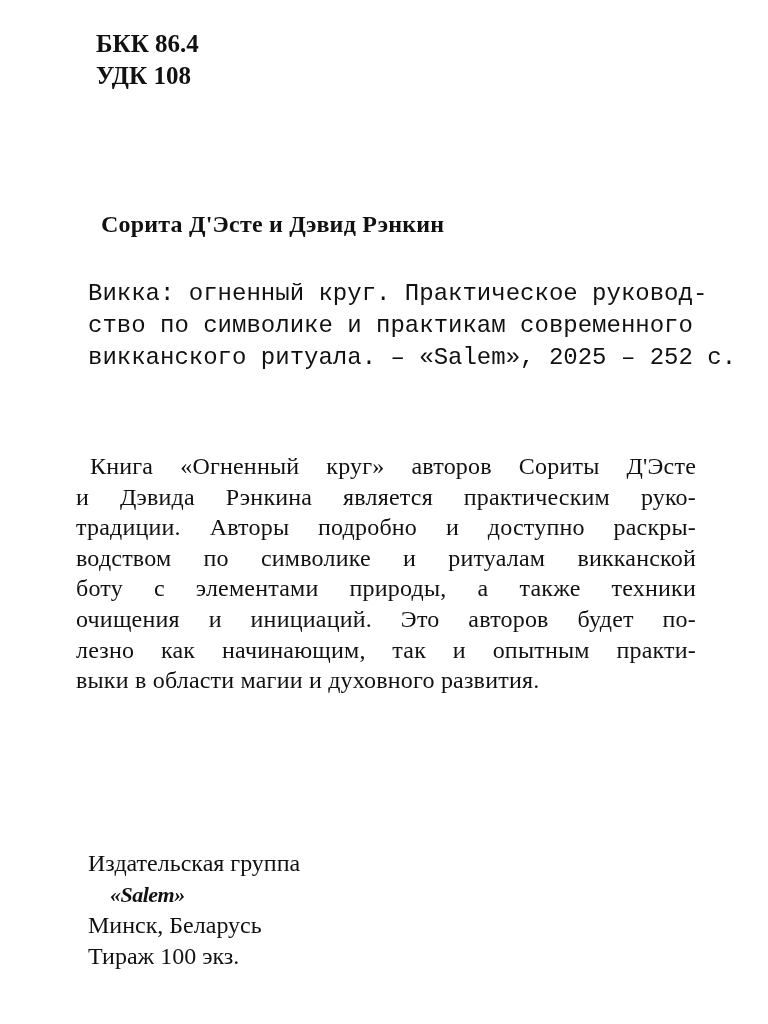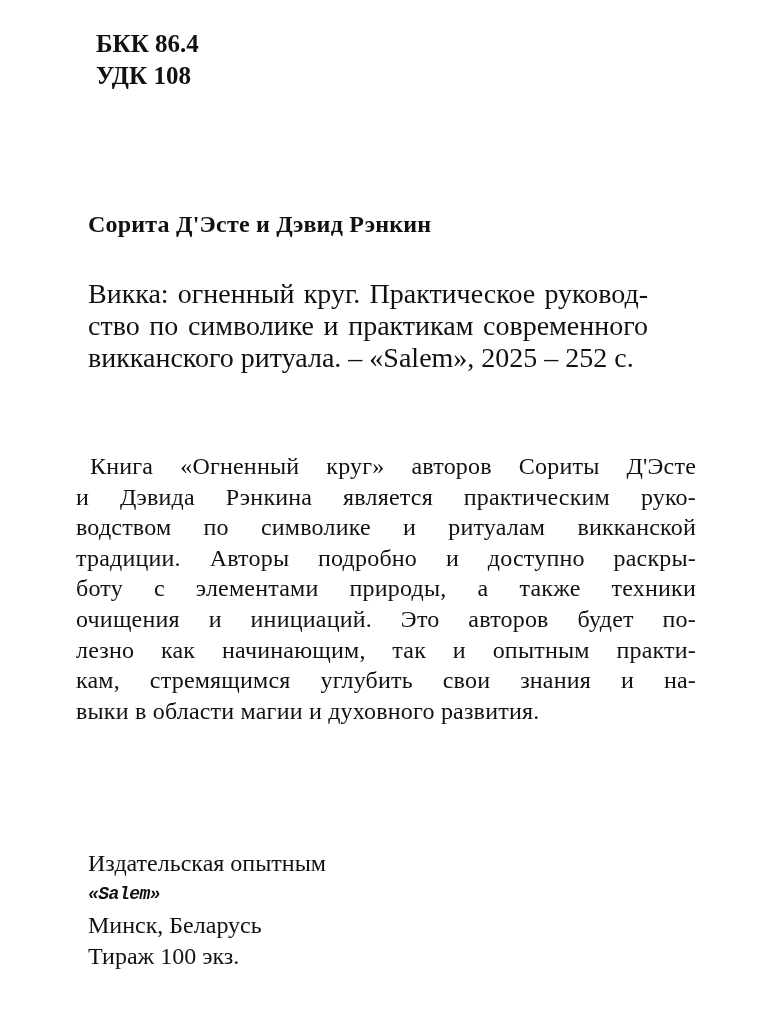--- a/index.html
+++ b/index.html
@@ -19,35 +19,35 @@
       position: absolute;
       left: 96px;
       top: 28px;
       font-family: "Liberation Serif", "DejaVu Serif", serif;
       font-weight: bold;
       font-size: 25px;
       line-height: 32px;
     }
     .authors {
       position: absolute;
-      left: 88px;
+      left: 101px;
       top: 208px;
       font-family: "Liberation Serif", "DejaVu Serif", serif;
       font-weight: bold;
       font-size: 24px;
       line-height: 32px;
       letter-spacing: 0.2px;
     }
     .biblio {
       position: absolute;
       left: 88px;
       top: 278px;
       width: 560px;
-      font-family: Liberation Serif, serif;
-      font-size: 28px;
+      font-family: Liberation Mono, monospace;
+      font-size: 24px;
       line-height: 32px;
     }
     .abstract {
       position: absolute;
       left: 76px;
       top: 451px;
       width: 620px;
       font-family: "Liberation Serif", "DejaVu Serif", serif;
       font-size: 24px;
       line-height: 30.6px;
@@ -66,25 +66,26 @@
     }
     .publisher {
       position: absolute;
       left: 88px;
       top: 848px;
       font-family: "Liberation Serif", "DejaVu Serif", serif;
       font-size: 24px;
       line-height: 31px;
     }
     .salem {
-      font-family: Liberation Mono, monospace;
+      font-family: Liberation Serif, serif;
       font-weight: bold;
       font-style: italic;
-      font-size: 18px;
+      font-size: 22px;
       letter-spacing: -0.5px;
+      margin-left: 22px;
     }
   </style>
 </head>
 <body>
 
 <div class="classification">
   <div>БКК 86.4</div>
   <div>УДК 108</div>
 </div>
 
@@ -92,27 +93,26 @@
 
 <div class="biblio">
   <span class="line justified">Викка: огненный круг. Практическое руковод-</span>
   <span class="line justified">ство по символике и практикам современного</span>
   <span class="line">викканского ритуала. – «Salem», 2025 – 252 с.</span>
 </div>
 
 <div class="abstract">
   <span class="line justified indent">Книга «Огненный круг» авторов Сориты Д'Эсте</span>
   <span class="line justified">и Дэвида Рэнкина является практическим руко-</span>
+  <span class="line justified">традиции. Авторы подробно и доступно раскры-</span>
   <span class="line justified">водством по символике и ритуалам викканской</span>
-  <span class="line justified">традиции. Авторы подробно и доступно раскры-</span>
   <span class="line justified">боту с элементами природы, а также техники</span>
   <span class="line justified">очищения и инициаций. Это авторов будет по-</span>
   <span class="line justified">лезно как начинающим, так и опытным практи-</span>
-  <span class="line justified">кам, стремящимся углубить свои знания и на-</span>
   <span class="line">выки в области магии и духовного развития.</span>
 </div>
 
 <div class="publisher">
-  <div>Издательская опытным</div>
+  <div>Издательская группа</div>
   <div class="salem">«Salem»</div>
   <div>Минск, Беларусь</div>
   <div>Тираж 100 экз.</div>
 </div>
 
 </body></html>

